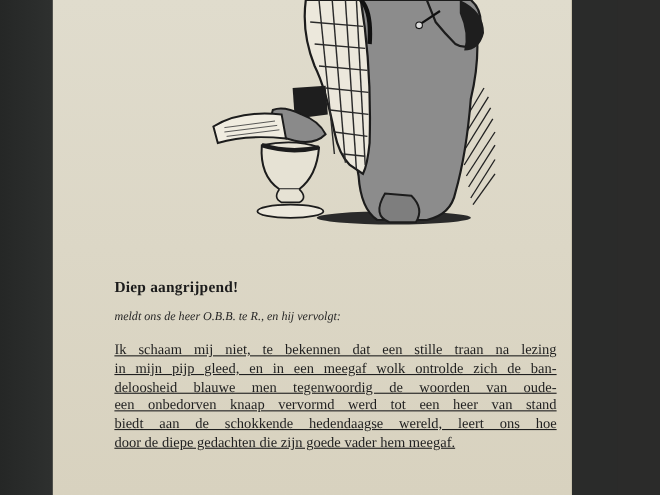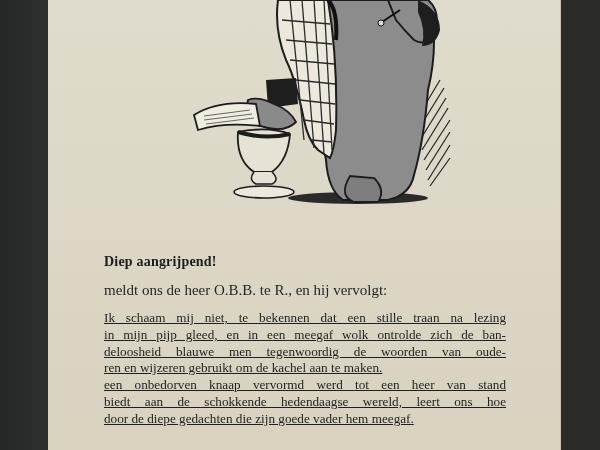--- a/index.html
+++ b/index.html
@@ -11,34 +11,34 @@
   }
   .backdrop-left {
     position: absolute; left: 0; top: 0; width: 48px; height: 450px;
     background: linear-gradient(90deg, #252726 0%, #2e302f 100%);
   }
   .backdrop-right {
     position: absolute; left: 561px; top: 0; width: 39px; height: 450px;
     background: #2b2b2a;
   }
   .page {
-    position: absolute; left: 48px; top: 0; width: 513px; height: 450px;
+    position: absolute; left: 48px; top: 0; width: 472px; height: 450px;
     background: linear-gradient(180deg, #e0dccd 0%, #dcd7c6 50%, #d8d2bf 100%);
     box-shadow: inset -1px 0 0 #c9c3ae;
   }
   .illustration {
     position: absolute; left: 130px; top: 0; width: 300px; height: 210px;
   }
   .heading {
     position: absolute; left: 56px; top: 254px;
     font-size: 14px; font-weight: bold; color: #1c1c1c; letter-spacing: 0.2px;
   }
   .subheading {
     position: absolute; left: 56px; top: 282px;
-    font-size: 15px; color: #262626;
+    font-size: 11px; font-style: italic; color: #262626;
   }
   .body-text {
     position: absolute; left: 56px; top: 310px; width: 402px;
     font-size: 13.2px; line-height: 16.8px; color: #1f1f1f; text-decoration: underline;
   }
   .body-text .line {
     display: block; text-align: justify; text-align-last: justify;
     white-space: nowrap; height: 16.8px;
   }
   .body-text .line.last { text-align-last: left; }
@@ -109,18 +109,17 @@
     </svg>
   </div>
 
   <div class="heading">Diep aangrijpend!</div>
   <div class="subheading">meldt ons de heer O.B.B. te R., en hij vervolgt:</div>
 
   <div class="body-text">
     <span class="line">Ik schaam mij niet, te bekennen dat een stille traan na lezing</span>
     <span class="line">in mijn pijp gleed, en in een meegaf wolk ontrolde zich de ban-</span>
     <span class="line">deloosheid blauwe men tegenwoordig de woorden van oude-</span>
-    <span class="line last">ren en wijzeren gebruikt om de kachel aan te maken.</span>
     <span class="line">een onbedorven knaap vervormd werd tot een heer van stand</span>
     <span class="line">biedt aan de schokkende hedendaagse wereld, leert ons hoe</span>
     <span class="line last">door de diepe gedachten die zijn goede vader hem meegaf.</span>
   </div>
 </div>
 
 </body></html>

